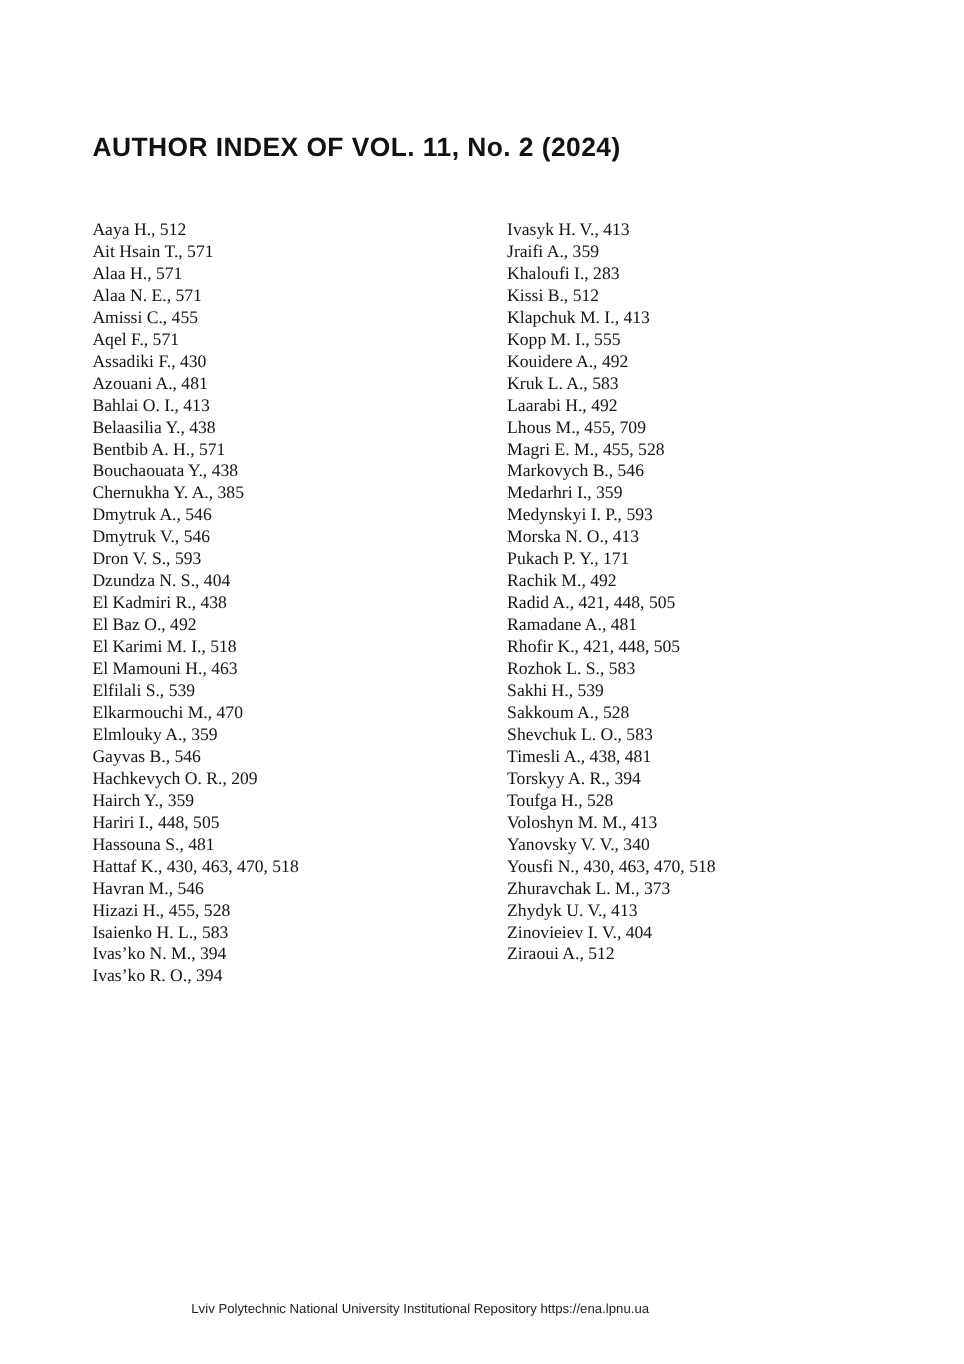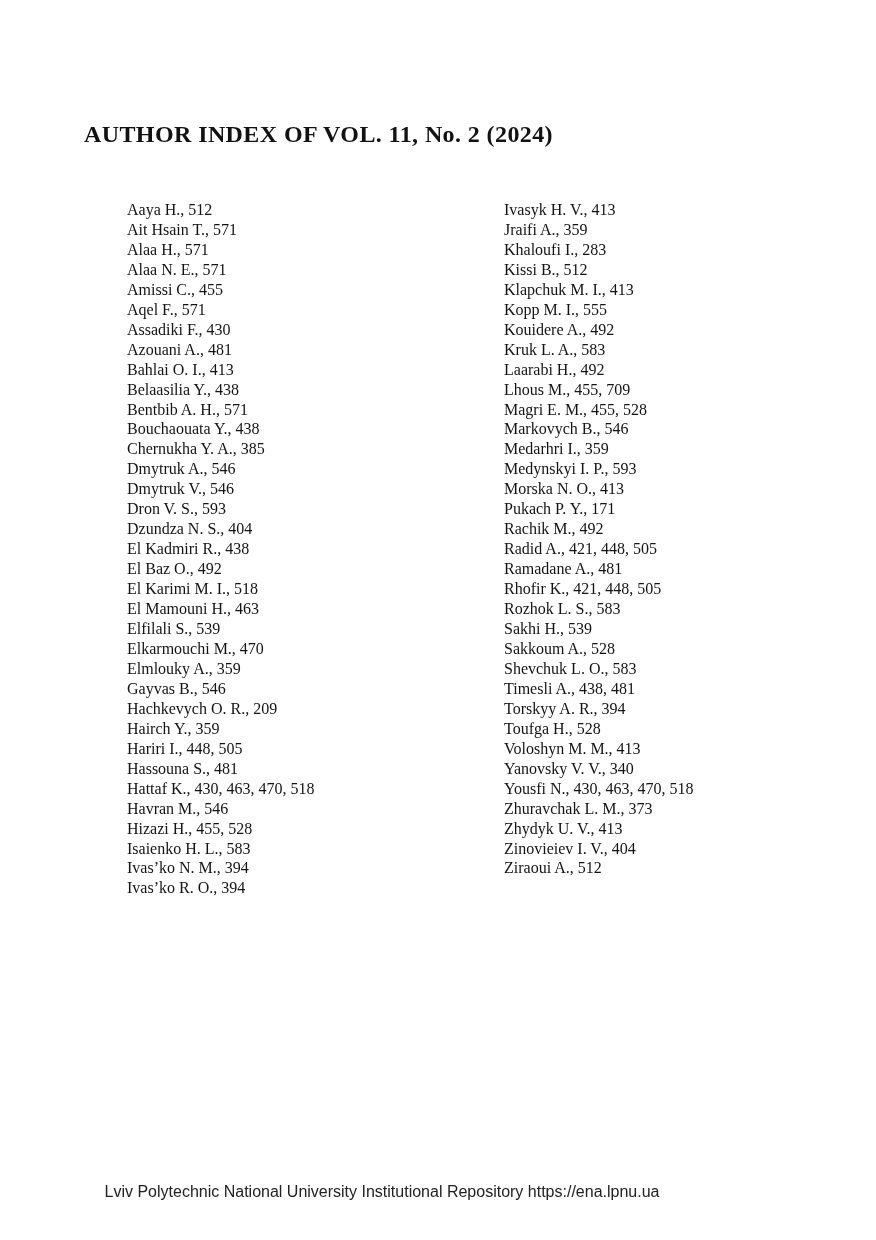--- a/index.html
+++ b/index.html
@@ -14,36 +14,35 @@
     background: #ffffff;
     overflow: hidden;
     font-family: "Liberation Serif", serif;
     color: #111111;
   }
   .page-title {
     position: absolute;
     left: 84px;
     top: 121px;
     margin: 0;
-    font-family: Liberation Serif, serif;
+    font-family: Liberation Sans, sans-serif;
     font-weight: 700;
     font-size: 24px;
     line-height: 1.15;
     letter-spacing: 0.4px;
     color: #121212;
     white-space: nowrap;
   }
   .index-columns {
     position: absolute;
     left: 84px;
     top: 200px;
     width: 710px;
     display: flex;
     flex-direction: row;
-    margin-left: 43px;
   }
   .index-column {
     width: 377px;
     flex: 0 0 377px;
   }
   .index-column.right {
     width: 333px;
     flex: 0 0 333px;
   }
   .entry {
@@ -53,21 +52,21 @@
     white-space: nowrap;
     color: #141414;
   }
   .footer-line {
     position: absolute;
     left: 0;
     top: 1183px;
     width: 764px;
     text-align: center;
     font-family: "Liberation Sans", sans-serif;
-    font-size: 16px;
+    font-size: 12px;
     color: #222222;
     white-space: nowrap;
   }
 </style>
 </head>
 <body>
 
 <div class="page">
 
   <h1 class="page-title">AUTHOR INDEX OF VOL. 11, No. 2 (2024)</h1>

